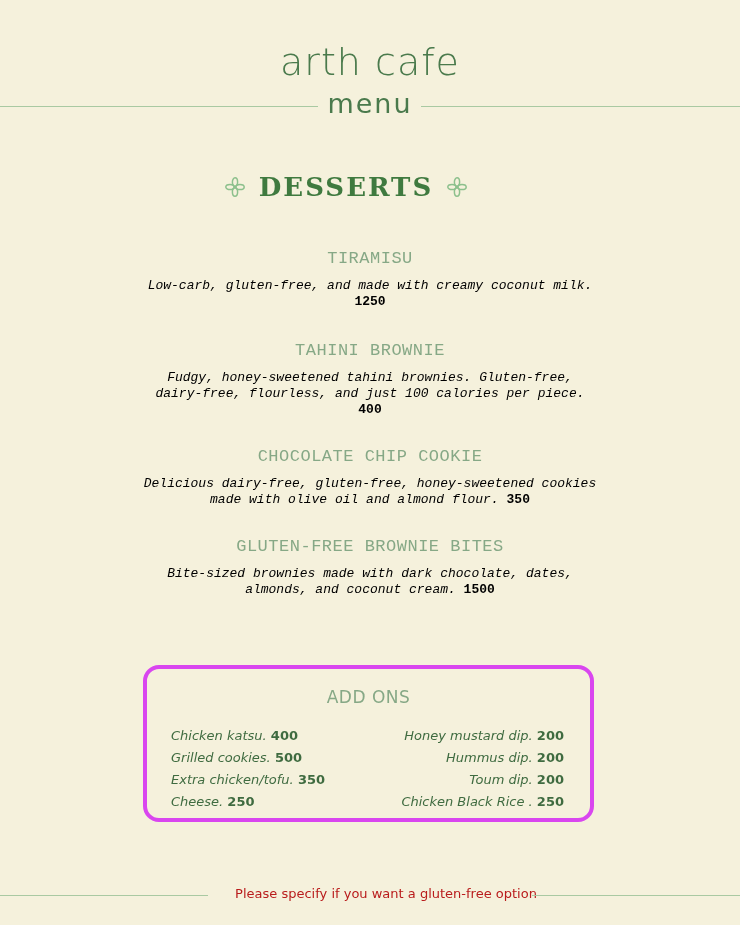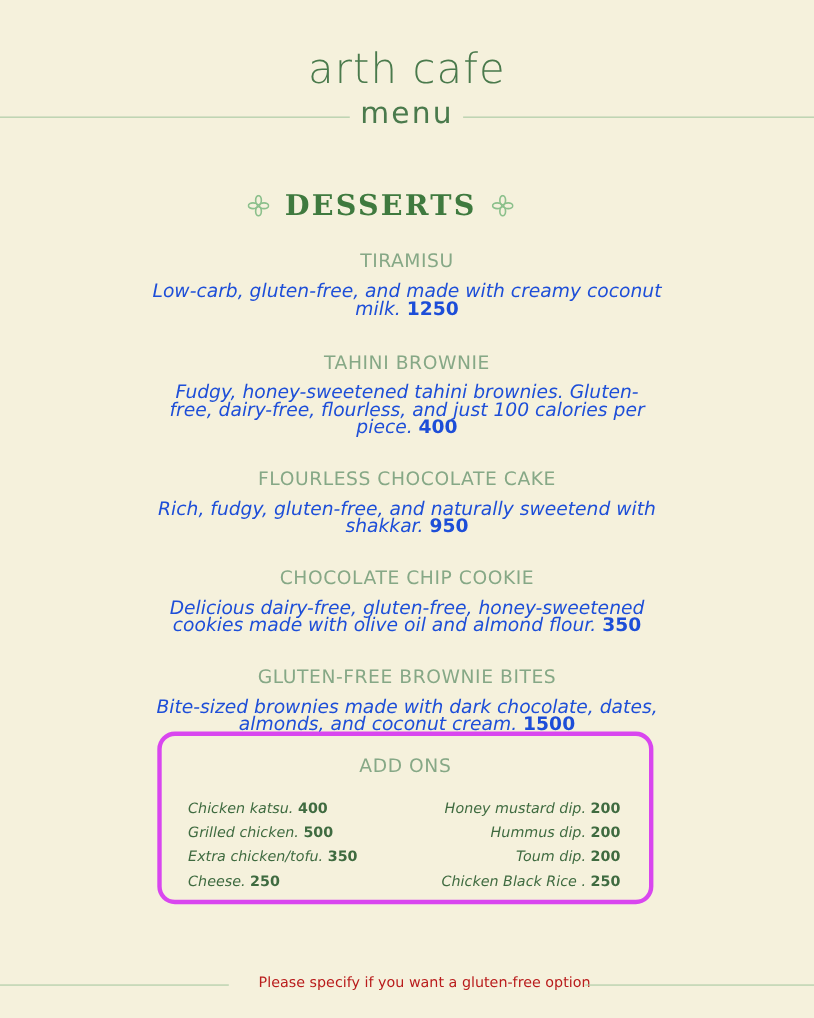--- a/index.html
+++ b/index.html
@@ -24,27 +24,27 @@
   }
   .section-head {
     position: absolute; top: 172px; left: 0; width: 692px; text-align: center;
     display: flex; justify-content: center; align-items: center; gap: 14px;
   }
   .section-title {
     font-family: "DejaVu Serif", serif; font-weight: bold; font-size: 26px;
     letter-spacing: 2px; color: #3f7a3f;
   }
   .flower { width: 20px; height: 20px; display: inline-block; }
-  .items { position: absolute; top: 227px; left: 130px; width: 480px; text-align: center; }
+  .items { position: absolute; top: 248px; left: 130px; width: 480px; text-align: center; font-family: Liberation Mono, monospace; }
   .item { margin-bottom: 18px; }
   .item-name {
     font-size: 17px; color: #86a886; letter-spacing: 0.5px; margin-bottom: 8px; line-height: 22px;
   }
   .item-desc {
-    font-size: 17px; font-style: italic; color: #1d4ed8; line-height: 16px; text-align: center;
+    font-size: 13px; font-style: italic; color: #000000; line-height: 16px; text-align: center;
   }
   .price { font-weight: bold; font-style: normal; }
   .addons {
     position: absolute; left: 143px; top: 665px; width: 451px; height: 157px;
     border: 4px solid #d946ef; border-radius: 16px; box-sizing: border-box;
   }
   .addons-title {
     position: absolute; top: 18px; left: 0; width: 100%; text-align: center;
     font-size: 17px; color: #86a886; letter-spacing: 0.5px;
   }
@@ -91,38 +91,34 @@
 <div class="items">
   <div class="item">
     <div class="item-name">TIRAMISU</div>
     <div class="item-desc"><span>Low-carb, gluten-free, and made with creamy coconut milk.</span> <span class="price">1250</span></div>
   </div>
   <div class="item" style="margin-top:30px;">
     <div class="item-name">TAHINI BROWNIE</div>
     <div class="item-desc" style="padding:0 10px;"><span>Fudgy, honey-sweetened tahini brownies. Gluten-free, dairy-free, flourless, and just 100 calories per piece.</span> <span class="price">400</span></div>
   </div>
   <div class="item" style="margin-top:28px;">
-    <div class="item-name">FLOURLESS CHOCOLATE CAKE</div>
-    <div class="item-desc"><span>Rich, fudgy, gluten-free, and naturally sweetend with shakkar.</span> <span class="price">950</span></div>
-  </div>
-  <div class="item" style="margin-top:28px;">
     <div class="item-name">CHOCOLATE CHIP COOKIE</div>
     <div class="item-desc"><span>Delicious dairy-free, gluten-free, honey-sweetened cookies made with olive oil and almond flour.</span> <span class="price">350</span></div>
   </div>
   <div class="item" style="margin-top:28px;">
     <div class="item-name">GLUTEN-FREE BROWNIE BITES</div>
     <div class="item-desc" style="padding:0 10px;"><span>Bite-sized brownies made with dark chocolate, dates, almonds, and coconut cream.</span> <span class="price">1500</span></div>
   </div>
 </div>
 
 <div class="addons">
   <div class="addons-title">ADD ONS</div>
   <div class="addons-col left">
     <div><span>Chicken katsu.</span> <span class="price">400</span></div>
-    <div><span>Grilled chicken.</span> <span class="price">500</span></div>
+    <div><span>Grilled cookies.</span> <span class="price">500</span></div>
     <div><span>Extra chicken/tofu.</span> <span class="price">350</span></div>
     <div><span>Cheese.</span> <span class="price">250</span></div>
   </div>
   <div class="addons-col right">
     <div><span>Honey mustard dip.</span> <span class="price">200</span></div>
     <div><span>Hummus dip.</span> <span class="price">200</span></div>
     <div><span>Toum dip.</span> <span class="price">200</span></div>
     <div><span>Chicken Black Rice .</span> <span class="price">250</span></div>
   </div>
 </div>

